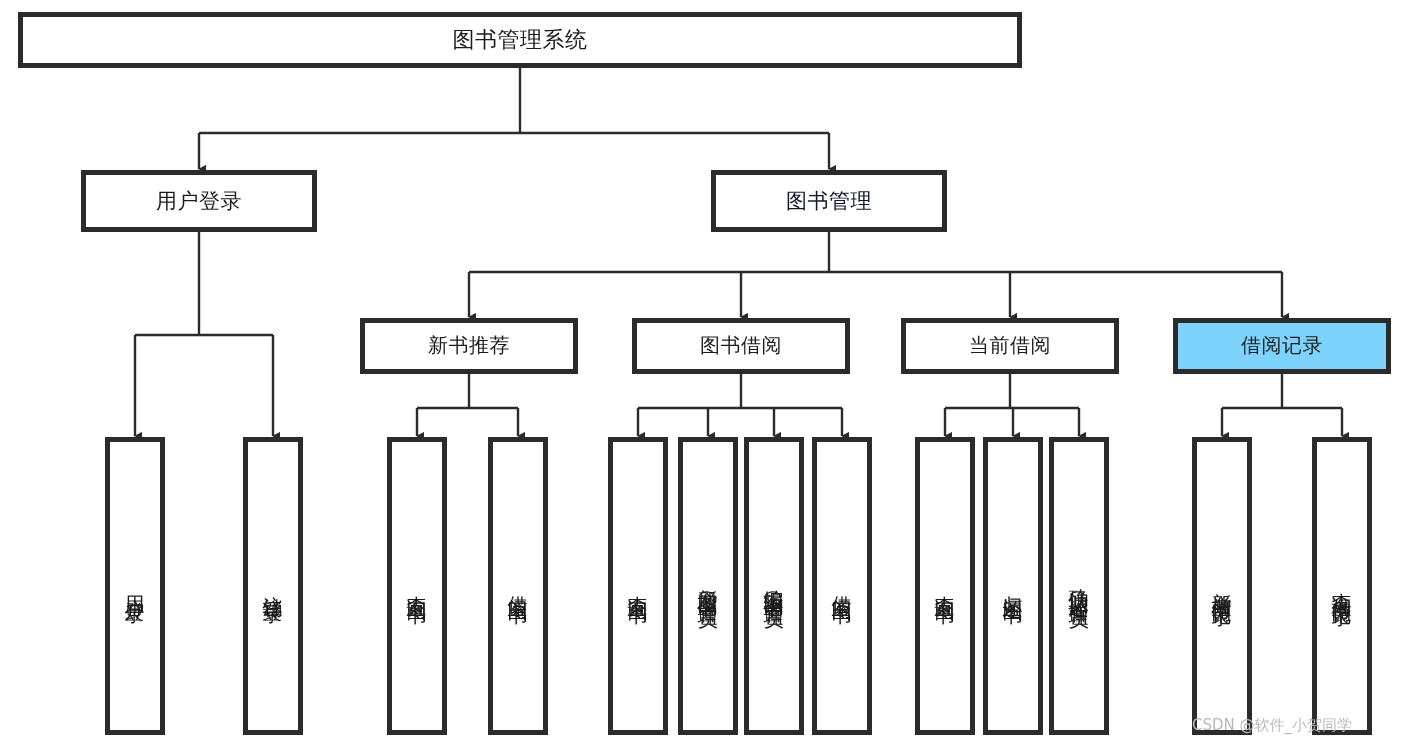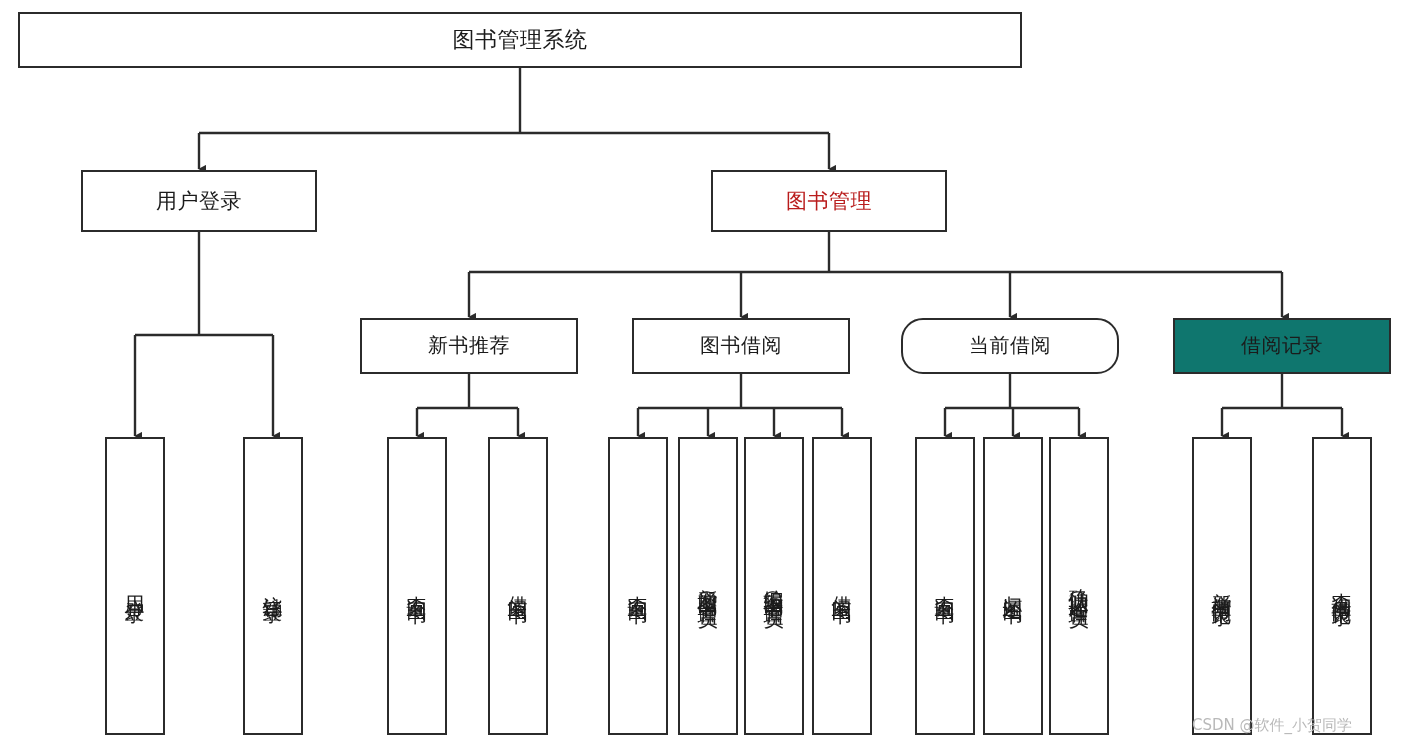--- a/index.html
+++ b/index.html
@@ -19,21 +19,21 @@
     position: absolute;
     left: 0;
     top: 0;
     width: 1405px;
     height: 747px;
   }
   .node-box {
     position: absolute;
     box-sizing: border-box;
     background: #ffffff;
-    border: 2px solid #a3a3a3;
+    border: 5px solid #a3a3a3;
     display: flex;
     align-items: center;
     justify-content: center;
     overflow: hidden;
   }
   .node-label {
     color: #1b1b1b;
     font-size: 21px;
     line-height: 1.18;
     letter-spacing: 0.5px;
@@ -116,32 +116,32 @@
       </g>
   </svg>
   <div id="node-layer">
       <div class="node-box root" style="left: 18px; top: 12px; width: 1004px; height: 56px; border-color: rgb(43, 43, 43); background: rgb(255, 255, 255);">
         <span class="node-label" style="color: rgb(27, 27, 27);">图书管理系统</span>
       </div>
       <div class="node-box level2" style="left: 81px; top: 170px; width: 236px; height: 62px; border-color: rgb(43, 43, 43); background: rgb(255, 255, 255);">
         <span class="node-label" style="color: rgb(27, 27, 27);">用户登录</span>
       </div>
       <div class="node-box level2" style="left: 711px; top: 170px; width: 236px; height: 62px; border-color: rgb(43, 43, 43); background: rgb(255, 255, 255);">
-        <span class="node-label" style="color: #b91c1c;">图书管理</span>
+        <span class="node-label" style="color: #0f172a;">图书管理</span>
       </div>
       <div class="node-box level3" style="left: 360px; top: 318px; width: 218px; height: 56px; border-color: rgb(43, 43, 43); background: rgb(255, 255, 255);">
         <span class="node-label" style="color: rgb(27, 27, 27);">新书推荐</span>
       </div>
       <div class="node-box level3" style="left: 632px; top: 318px; width: 218px; height: 56px; border-color: rgb(43, 43, 43); background: rgb(255, 255, 255);">
         <span class="node-label" style="color: rgb(27, 27, 27); font-family: Liberation Serif, serif;">图书借阅</span>
       </div>
-      <div class="node-box level3" style="left: 901px; top: 318px; width: 218px; height: 56px; border-color: rgb(43, 43, 43); background: rgb(255, 255, 255); border-radius: 22px;">
+      <div class="node-box level3" style="left: 901px; top: 318px; width: 218px; height: 56px; border-color: rgb(43, 43, 43); background: rgb(255, 255, 255);">
         <span class="node-label" style="color: rgb(27, 27, 27);">当前借阅</span>
       </div>
-      <div class="node-box level3" style="left: 1173px; top: 318px; width: 218px; height: 56px; border-color: rgb(43, 43, 43); background: #0f766e;">
+      <div class="node-box level3" style="left: 1173px; top: 318px; width: 218px; height: 56px; border-color: rgb(43, 43, 43); background: #7dd3fc;">
         <span class="node-label" style="color: rgb(27, 27, 27);">借阅记录</span>
       </div>
       <div class="node-box leaf vertical" style="left: 105px; top: 437px; width: 60px; height: 298px; border-color: rgb(43, 43, 43); background: rgb(255, 255, 255);">
         <span class="node-label" style="color: rgb(27, 27, 27);">用户登录</span>
       </div>
       <div class="node-box leaf vertical" style="left: 243px; top: 437px; width: 60px; height: 298px; border-color: rgb(43, 43, 43); background: rgb(255, 255, 255);">
         <span class="node-label" style="color: rgb(27, 27, 27);">注销登录</span>
       </div>
       <div class="node-box leaf vertical" style="left: 387px; top: 437px; width: 60px; height: 298px; border-color: rgb(43, 43, 43); background: rgb(255, 255, 255);">
         <span class="node-label" style="color: rgb(27, 27, 27);">查询图书</span>

